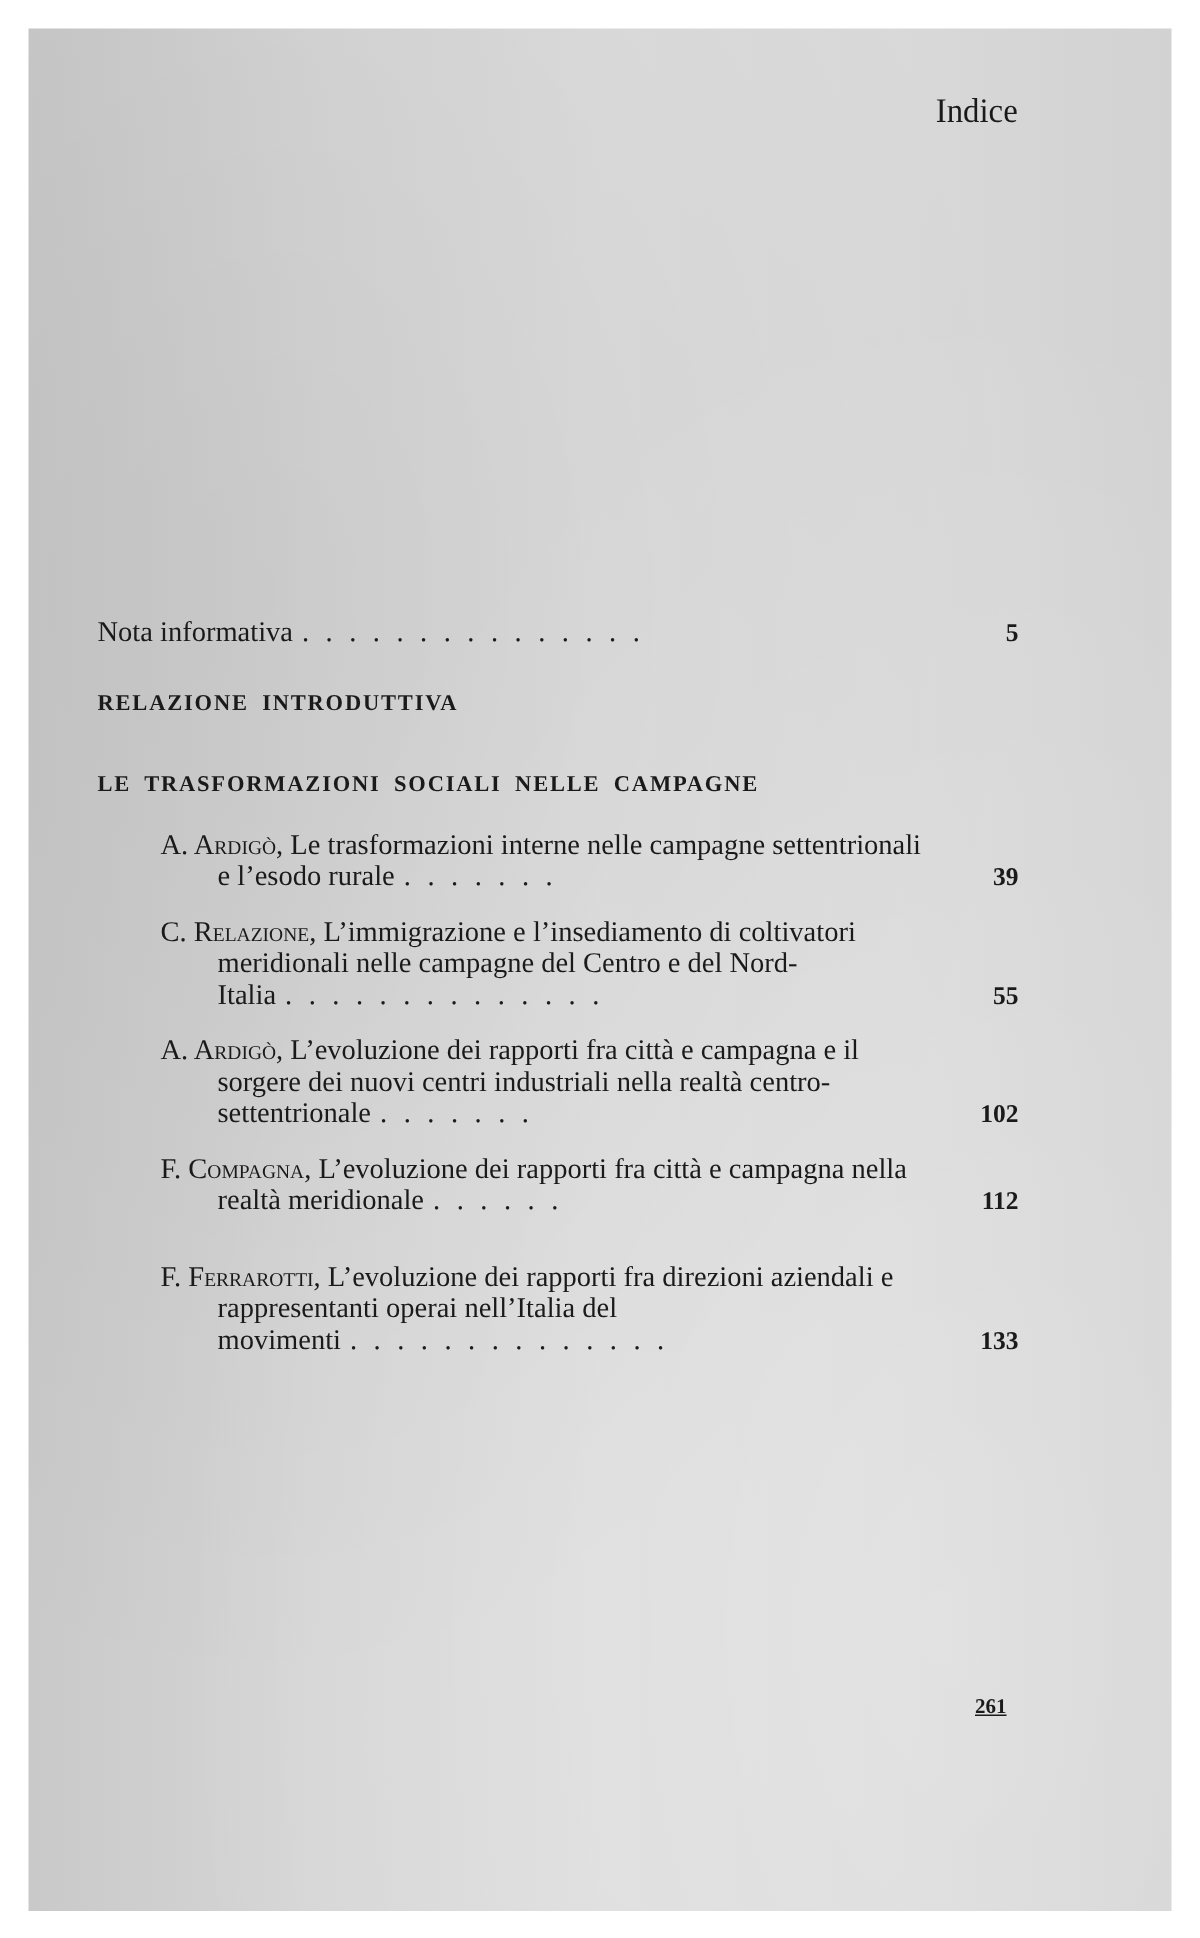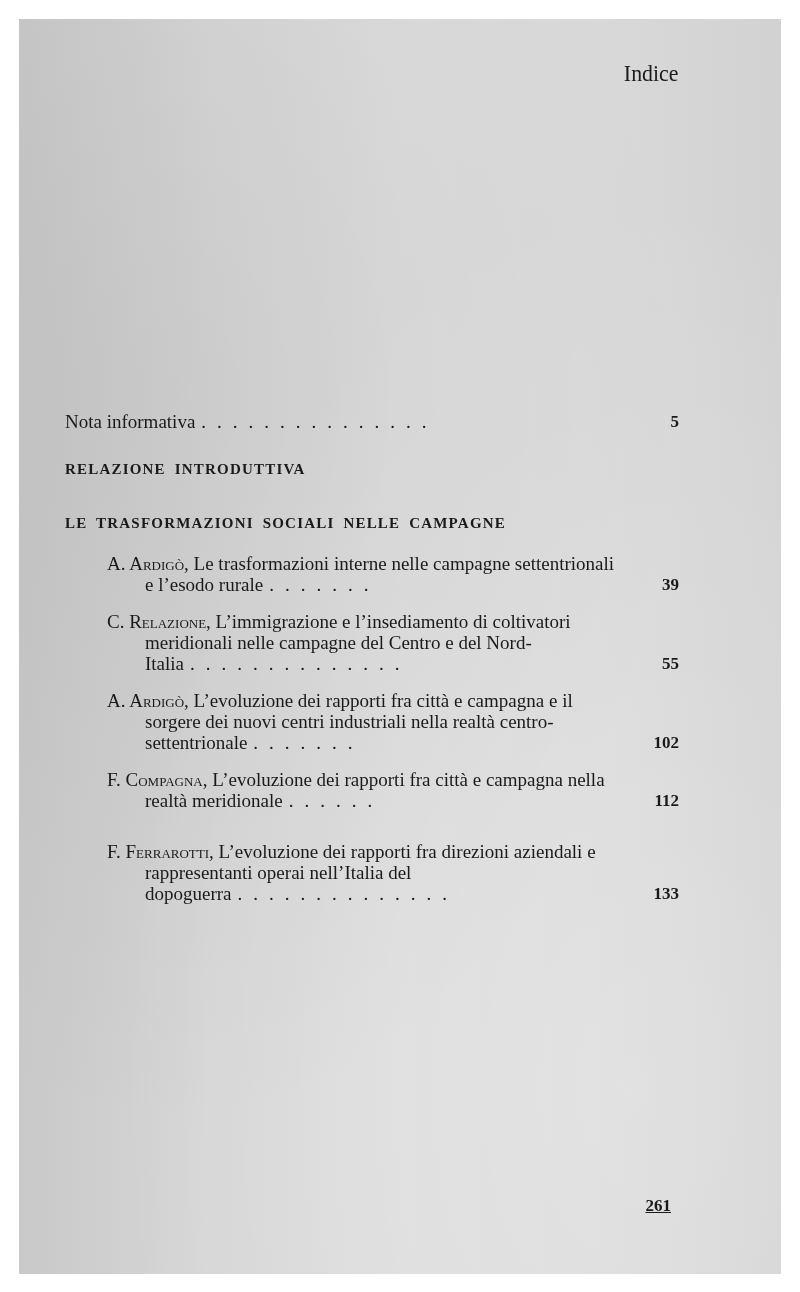--- a/index.html
+++ b/index.html
@@ -91,22 +91,22 @@
       line-height: 20px;
     }
     .section-title.multiline {
       padding-left: 40px;
       text-indent: -40px;
       margin-bottom: 14px;
     }
     .folio {
       position: absolute;
       right: 110px;
-      top: 1177px;
-      font-size: 17px;
+      top: 1112px;
+      font-size: 14px;
       font-weight: bold;
       font-family: "Liberation Serif", "DejaVu Serif", serif;
       text-decoration: underline;
     }
   </style>
 </head>
 <body>
 
 <div class="page">
   <div class="page-heading">Indice</div>
@@ -154,21 +154,21 @@
         <span class="author">F. Compagna</span><span class="entry-text">, L’evoluzione dei rapporti fra città e campagna nella realtà meridionale</span><span class="leader">......</span>
       </div>
       <span class="page-num">112</span>
     </div>
 
     <div style="height: 14px;"></div>
 
 
     <div class="entry indented">
       <div class="entry-body">
-        <span class="author">F. Ferrarotti</span><span class="entry-text">, L’evoluzione dei rapporti fra direzioni aziendali e rappresentanti operai nell’Italia del dopoguerra</span><span class="leader">..............</span>
+        <span class="author">F. Ferrarotti</span><span class="entry-text">, L’evoluzione dei rapporti fra direzioni aziendali e rappresentanti operai nell’Italia del movimenti</span><span class="leader">..............</span>
       </div>
       <span class="page-num">133</span>
     </div>
 
   </div>
 
   <div class="folio">261</div>
 </div>
 
 </body></html>

